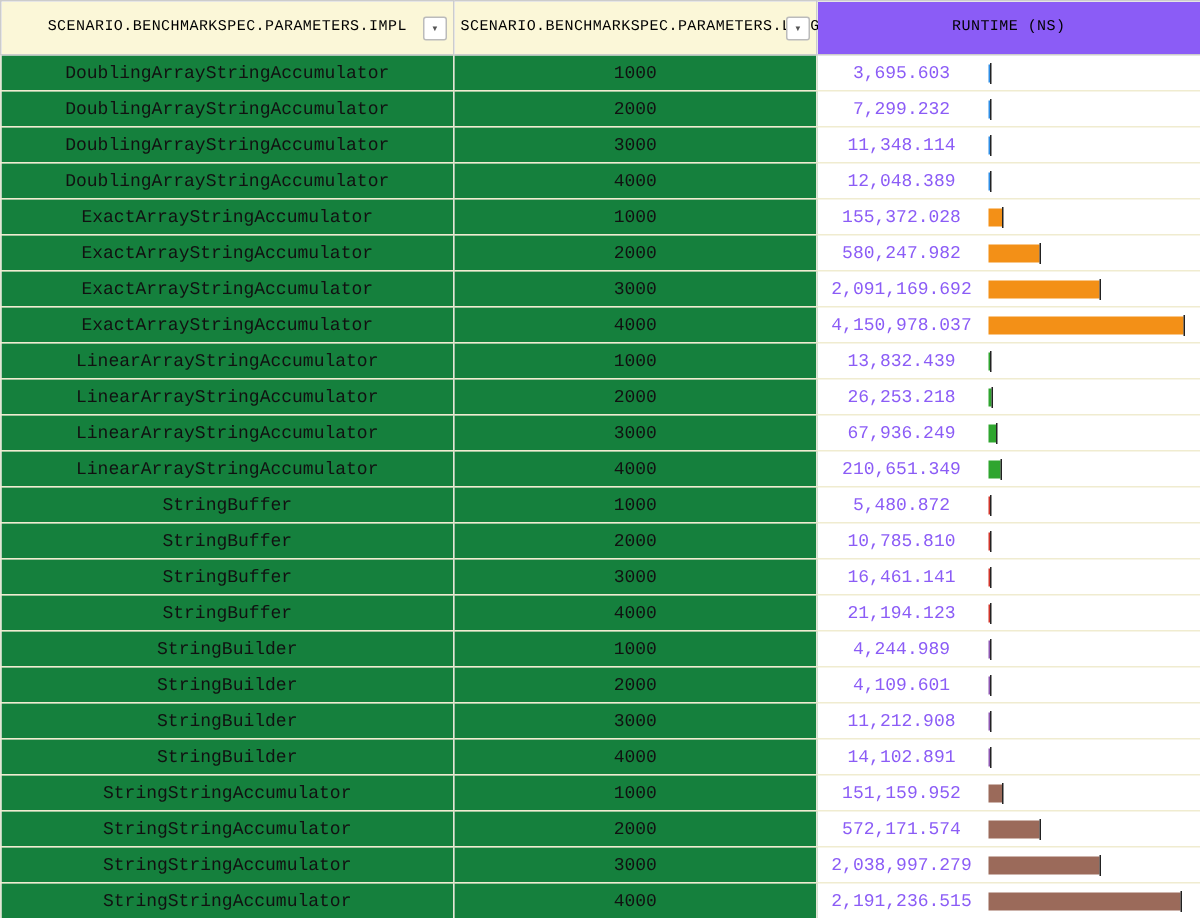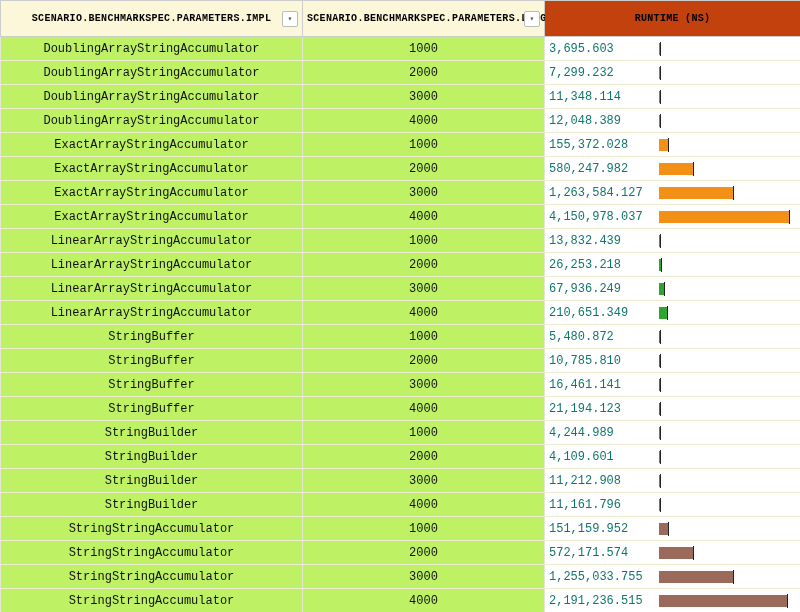--- a/index.html
+++ b/index.html
@@ -13,32 +13,32 @@
       width: 100%;
       border-collapse: collapse;
       table-layout: fixed;
     }
     col.col-impl { width: 302px; }
     col.col-length { width: 242px; }
     col.col-runtime { width: 256px; }
     th {
       padding: 6px 4px;
       font-size: 10px;
-      font-weight: bold;
+      font-weight: normal;
       letter-spacing: 0.3px;
       text-align: center;
       border: 1px solid #ccc;
       position: relative;
       height: 36px;
     }
     th.yellow-head {
       background: #FBF7D8;
     }
     th.gray-head {
-      background: #c2410c;
+      background: #8b5cf6;
     }
     .dropdown-arrow {
       position: absolute;
       right: 4px;
       top: 50%;
       transform: translateY(-50%);
       width: 16px;
       height: 16px;
       border: 1px solid #bbb;
       border-radius: 2px;
@@ -52,38 +52,38 @@
     }
     td {
       padding: 4px 6px;
       height: 24px;
       border-left: 1px solid #e5e5d5;
       border-right: 1px solid #e5e5d5;
       border-bottom: 1px solid #f0ecd0;
       vertical-align: middle;
     }
     td.impl-cell, td.length-cell {
-      background: #bef264;
+      background: #15803d;
       text-align: center;
       color: #111;
     }
     td.runtime-cell {
       background: #fff;
       padding: 2px 4px;
     }
     .runtime-wrap {
       display: flex;
       align-items: center;
       width: 100%;
     }
     .runtime-num {
       flex: 0 0 110px;
-      text-align: left;
+      text-align: center;
       padding-right: 6px;
-      color: #0f766e;
+      color: #8b5cf6;
     }
     .runtime-bar-area {
       flex: 1 1 auto;
       position: relative;
       height: 14px;
     }
     .runtime-bar {
       position: absolute;
       left: 0;
       top: 1px;
@@ -198,21 +198,21 @@
               <div class="tick" style="left: 34.0049px;"></div>
             </div>
           </div>
         </td>
       </tr>
       <tr>
         <td class="impl-cell">ExactArrayStringAccumulator</td>
         <td class="length-cell">3000</td>
         <td class="runtime-cell">
           <div class="runtime-wrap">
-            <div class="runtime-num">1,263,584.127</div>
+            <div class="runtime-num">2,091,169.692</div>
             <div class="runtime-bar-area">
               <div class="runtime-bar" style="width: 74.0513px; background: rgb(243, 144, 23);"></div>
               <div class="tick" style="left: 74.0513px;"></div>
             </div>
           </div>
         </td>
       </tr>
       <tr>
         <td class="impl-cell">ExactArrayStringAccumulator</td>
         <td class="length-cell">4000</td>
@@ -367,21 +367,21 @@
               <div class="tick" style="left: 1px;"></div>
             </div>
           </div>
         </td>
       </tr>
       <tr>
         <td class="impl-cell">StringBuilder</td>
         <td class="length-cell">4000</td>
         <td class="runtime-cell">
           <div class="runtime-wrap">
-            <div class="runtime-num">11,161.796</div>
+            <div class="runtime-num">14,102.891</div>
             <div class="runtime-bar-area">
               <div class="runtime-bar" style="width: 0.826488px; background: rgb(142, 88, 179);"></div>
               <div class="tick" style="left: 1px;"></div>
             </div>
           </div>
         </td>
       </tr>
       <tr>
         <td class="impl-cell">StringStringAccumulator</td>
         <td class="length-cell">1000</td>
@@ -406,21 +406,21 @@
               <div class="tick" style="left: 33.5316px;"></div>
             </div>
           </div>
         </td>
       </tr>
       <tr>
         <td class="impl-cell">StringStringAccumulator</td>
         <td class="length-cell">3000</td>
         <td class="runtime-cell">
           <div class="runtime-wrap">
-            <div class="runtime-num">1,255,033.755</div>
+            <div class="runtime-num">2,038,997.279</div>
             <div class="runtime-bar-area">
               <div class="runtime-bar" style="width: 73.5502px; background: rgb(155, 106, 90);"></div>
               <div class="tick" style="left: 73.5502px;"></div>
             </div>
           </div>
         </td>
       </tr>
       <tr>
         <td class="impl-cell">StringStringAccumulator</td>
         <td class="length-cell">4000</td>

